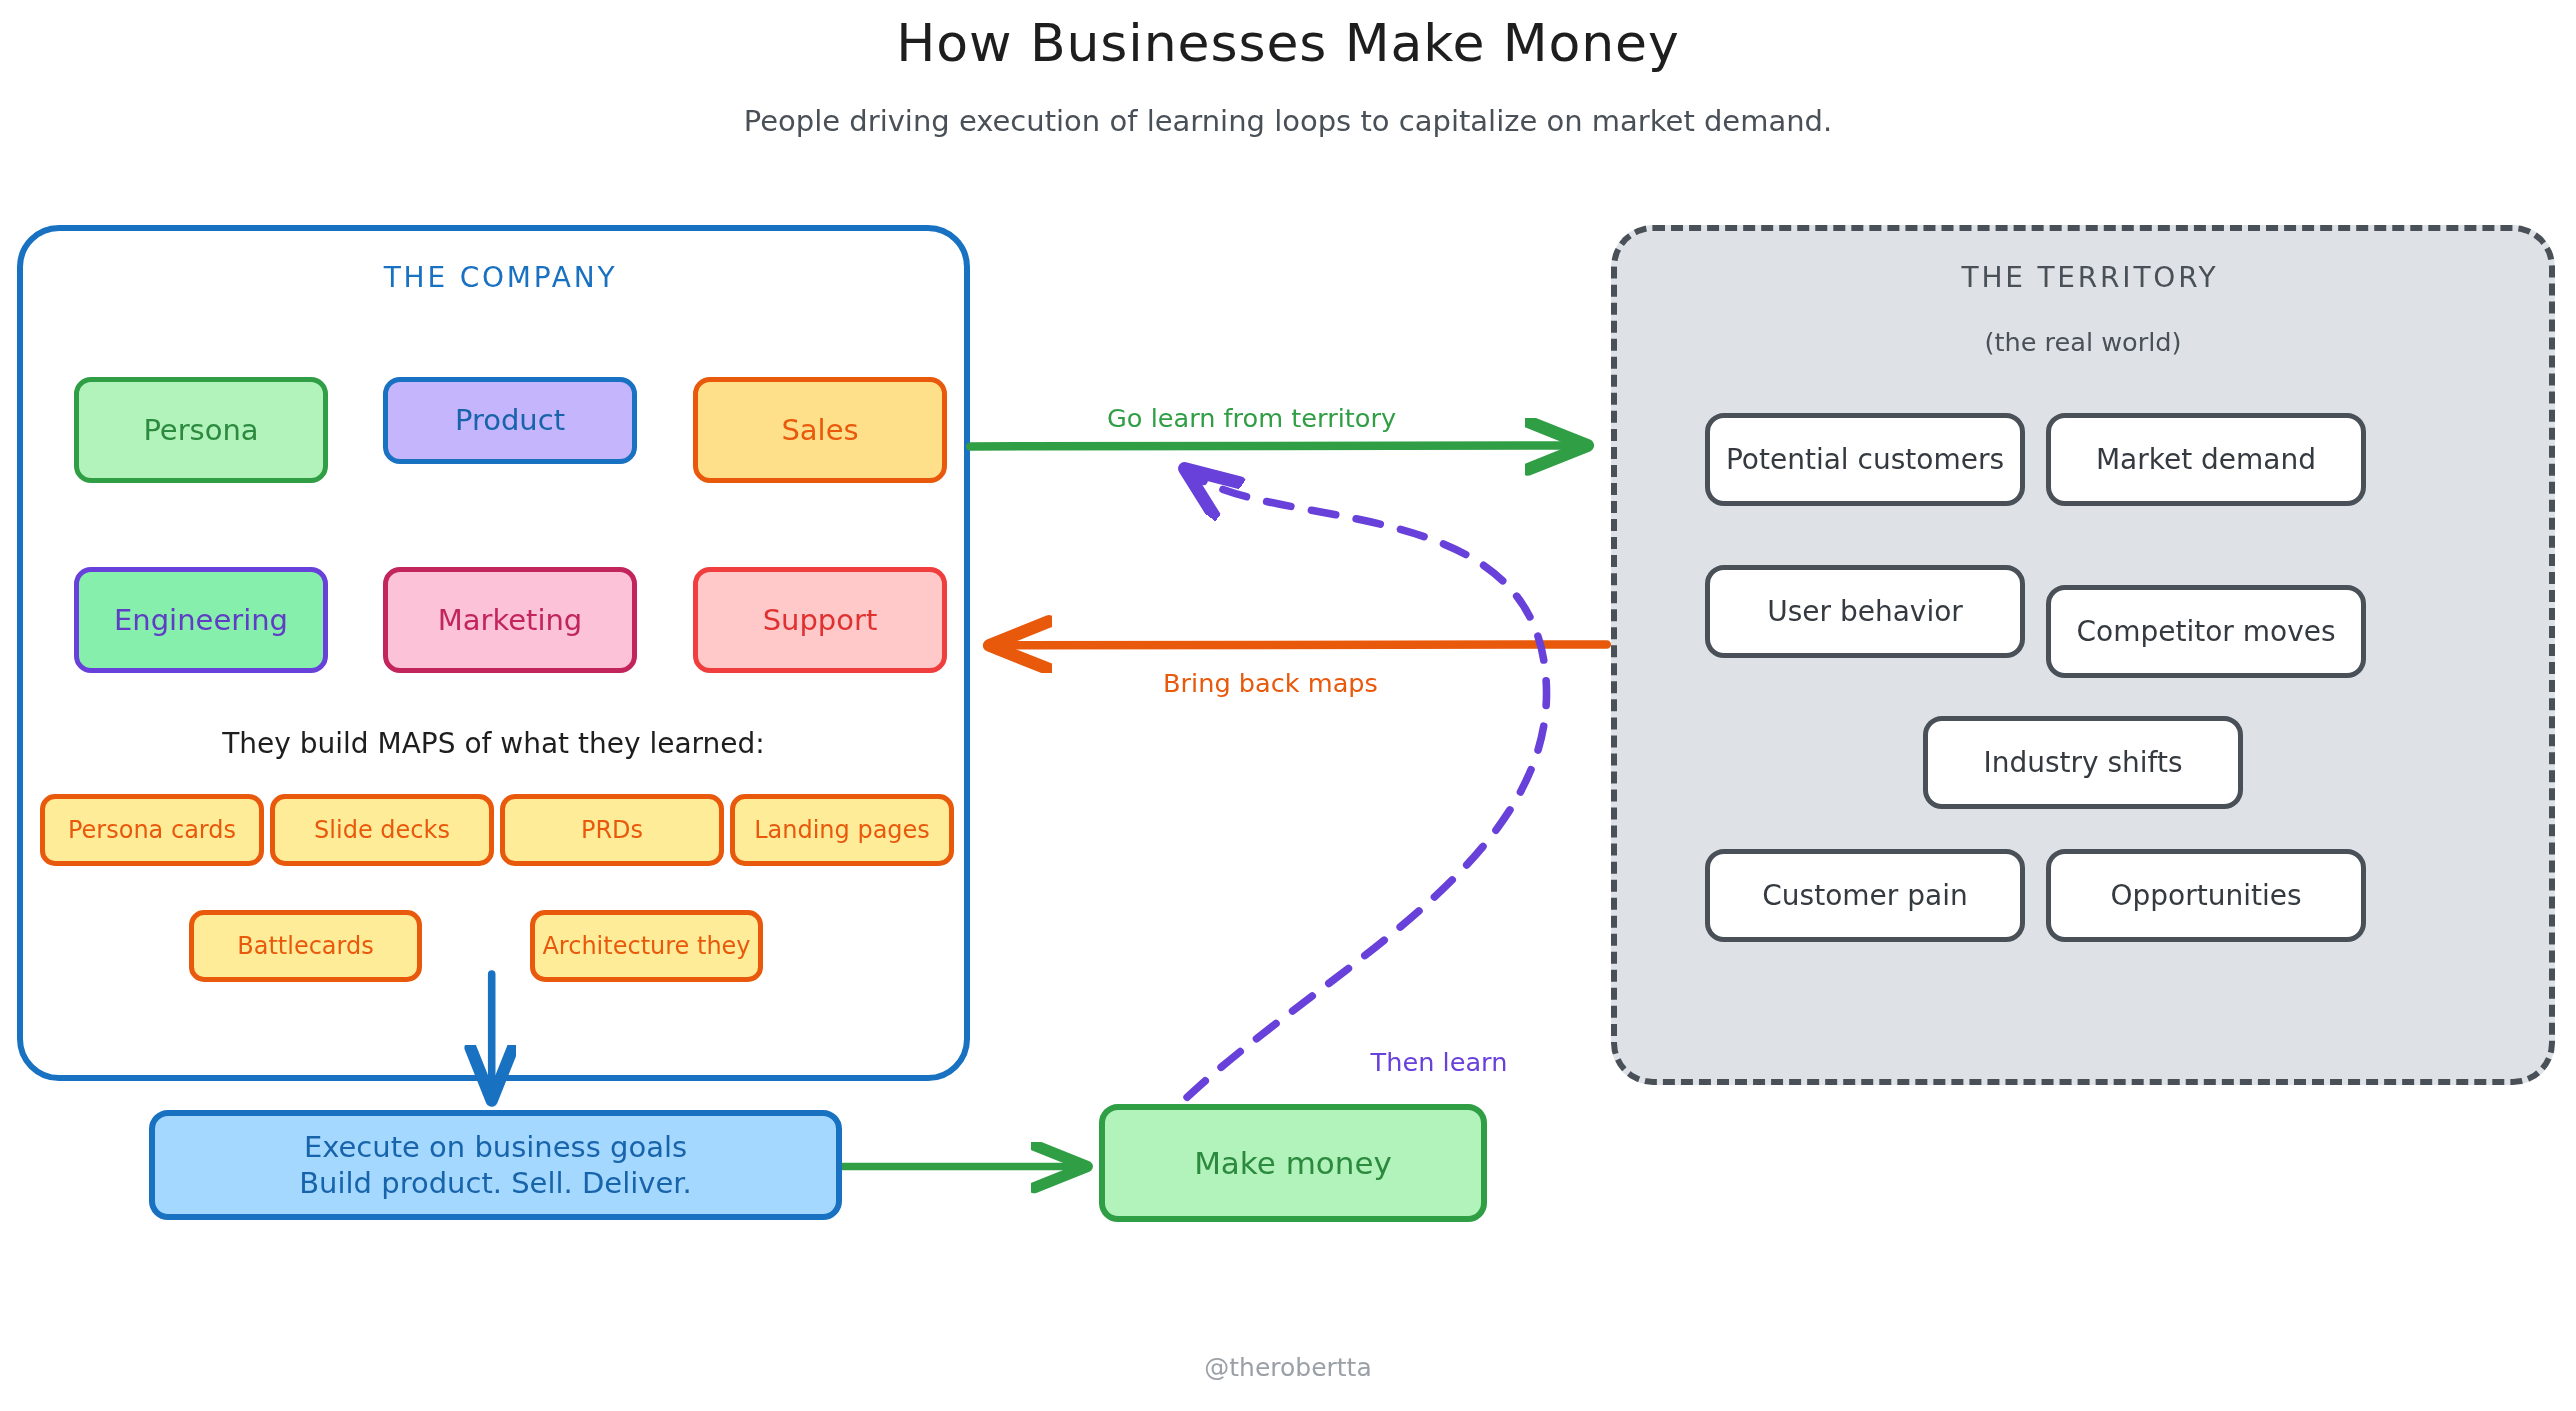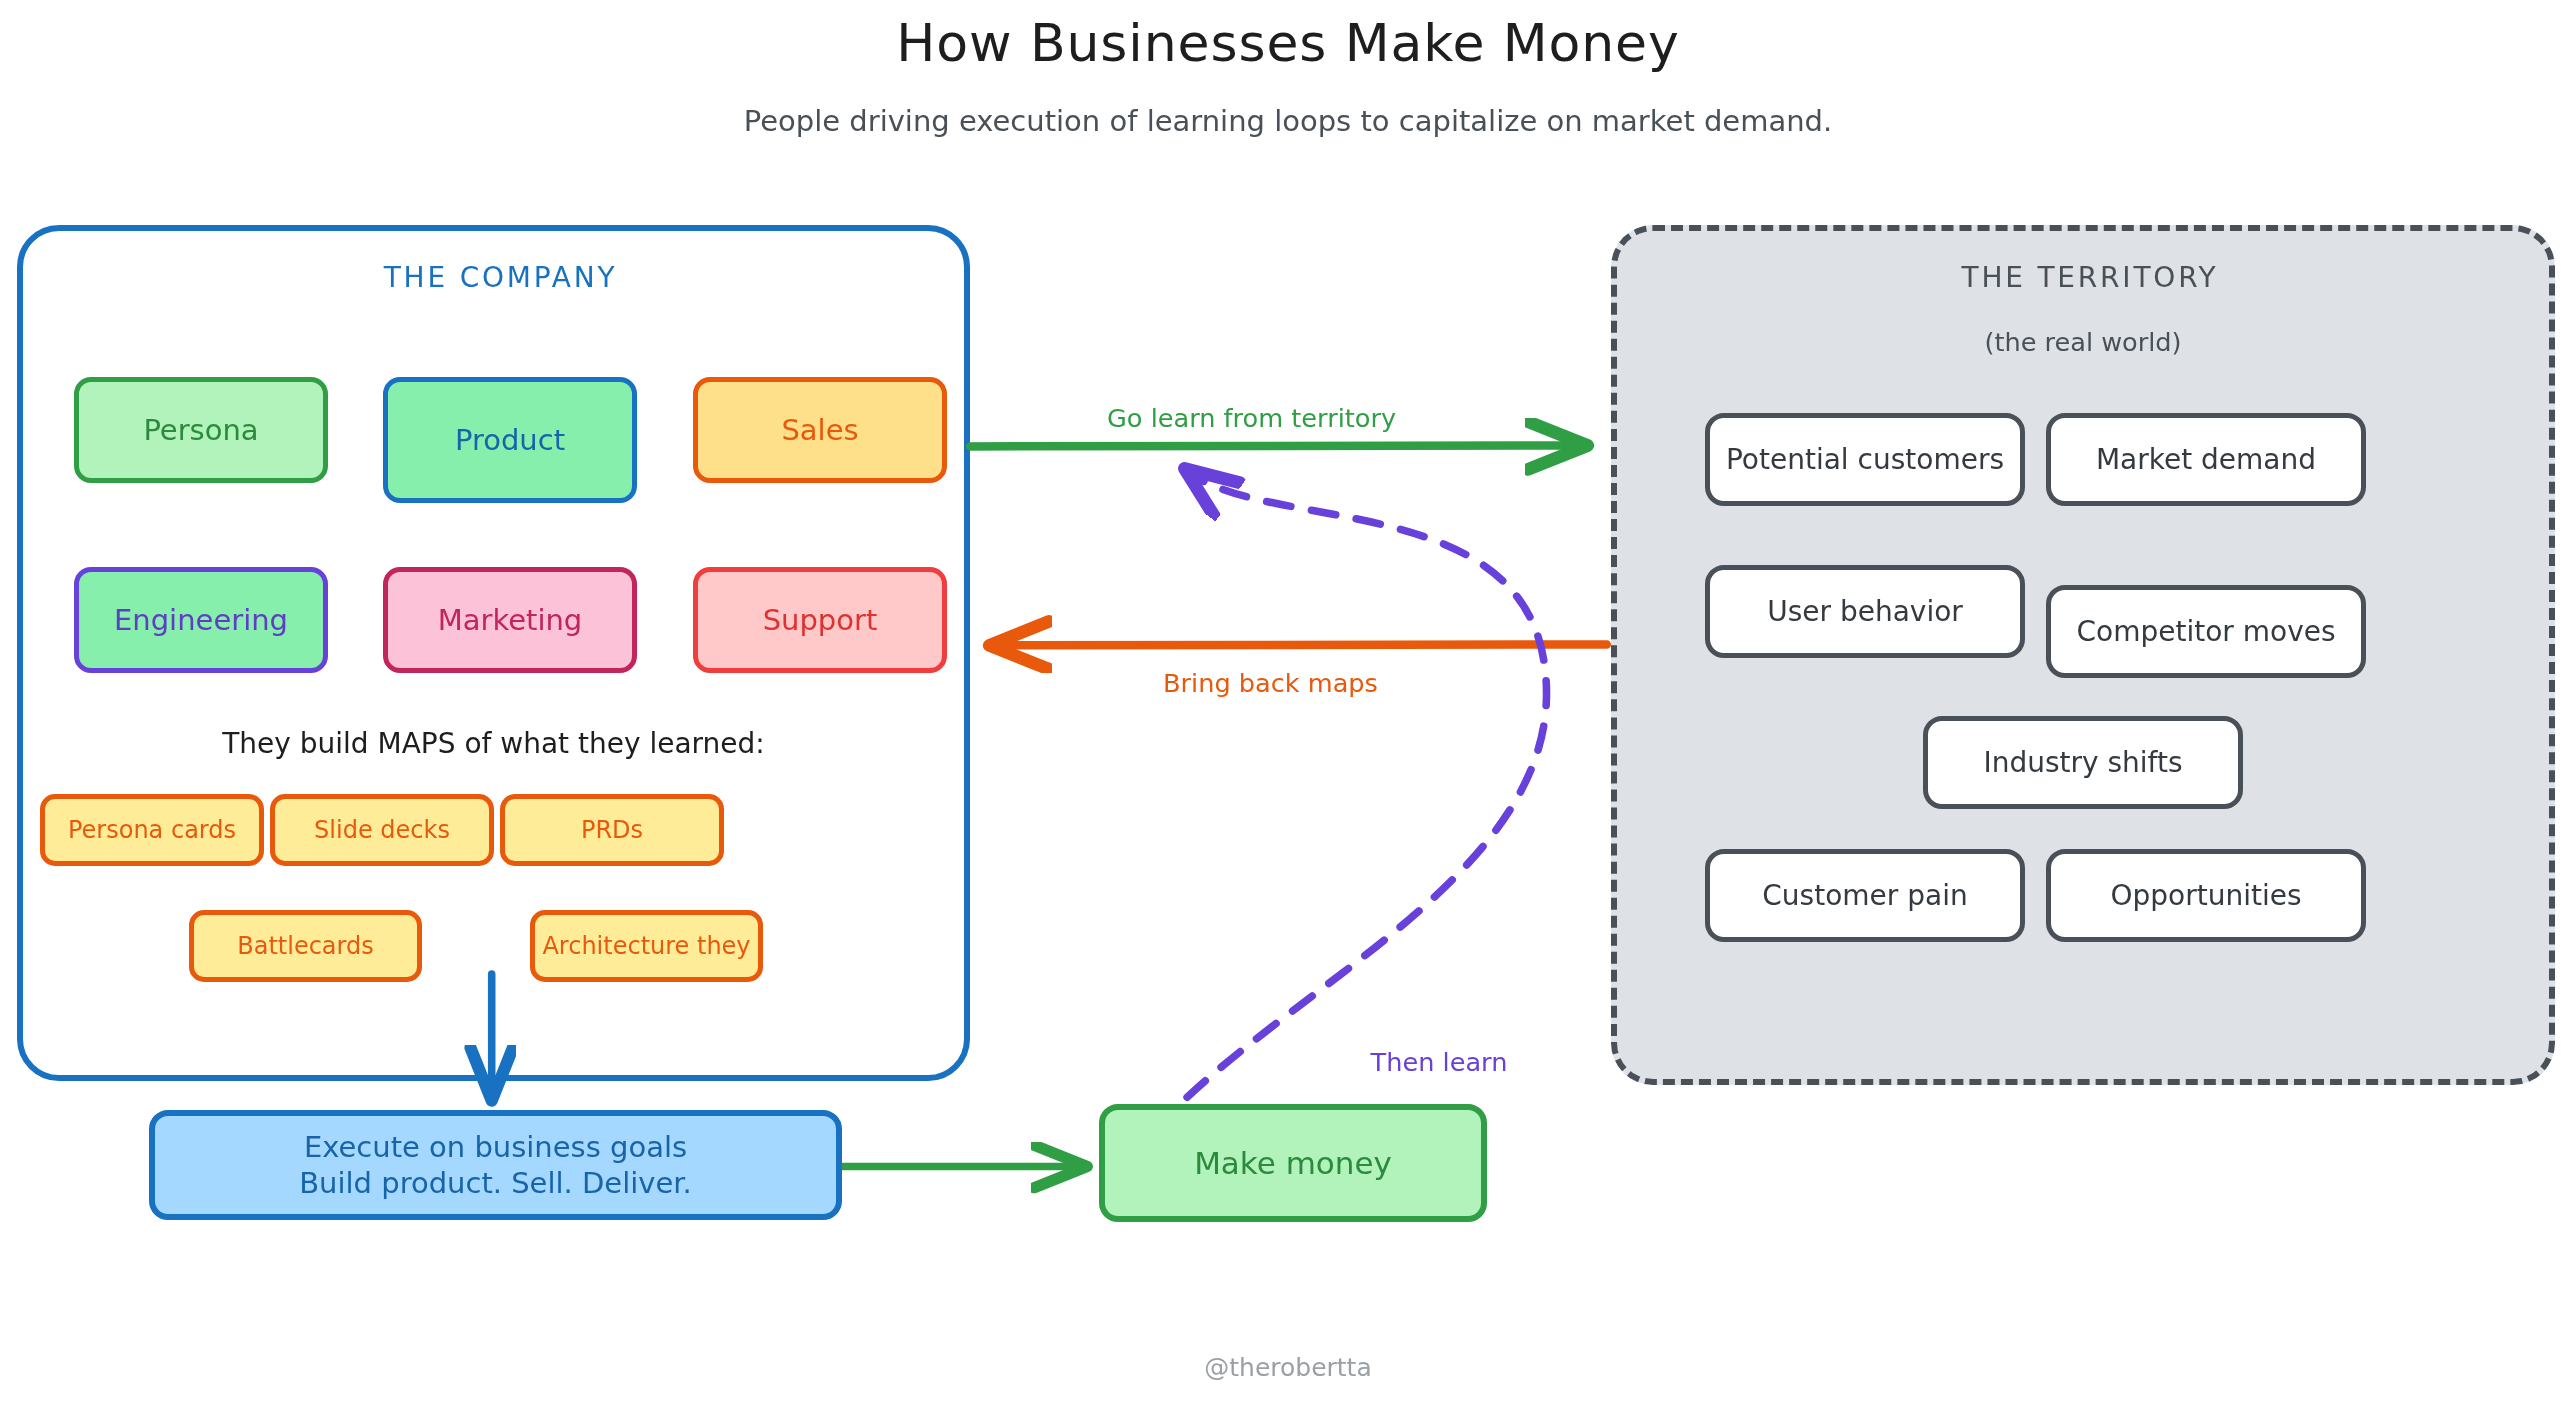--- a/index.html
+++ b/index.html
@@ -30,21 +30,21 @@
      font-size:25.6px;color:#495057;}
 
   
   .node{position:absolute;box-sizing:border-box;display:flex;
         align-items:center;justify-content:center;text-align:center;
         border-radius:17px;line-height:1.25;}
 
   
   .dept{font-size:29px;border-width:5.7px;border-style:solid;}
   .d-design  {left:74px; top:377px; width:254px;height:106px;background:#b2f2bb;border-color:#2f9e44;color:#2b8a3e;}
-  .d-product {left:383px;top:377px;width:254px;height:126px;background:#86efac;border-color:#1971c2;color:#1864ab;}
+  .d-product {left:383px;top:377px;width:254px;height:87px;background:#c4b5fd;border-color:#1971c2;color:#1864ab;}
   .d-sales   {left:693px;top:377px;width:254px;height:106px;background:#ffe08a;border-color:#e8590c;color:#e8590c;}
   .d-eng     {left:74px; top:567px; width:254px;height:106px;background:#86efac;border-color:#6741d9;color:#5f3dc4;}
   .d-mkt     {left:383px;top:567px;width:254px;height:106px;background:#fcc2d7;border-color:#c2255c;color:#c2255c;}
   .d-support {left:693px;top:567px;width:254px;height:106px;background:#ffc9c9;border-color:#f03e3e;color:#e03131;}
 
   #maps-caption{position:absolute;left:17px;top:727px;width:953px;text-align:center;
      font-size:28px;color:#1e1e1e;}
 
   
   .tag{font-size:24px;background:#ffec99;border:5.7px solid #e8590c;color:#e8590c;
@@ -117,20 +117,23 @@
 
   <div class="node tag t-persona">
       <span>Persona cards</span>
     </div>
   <div class="node tag t-slide">
       <span>Slide decks</span>
     </div>
   <div class="node tag t-prd">
       <span>PRDs</span>
     </div>
+  <div class="node tag t-landing">
+      <span>Landing pages</span>
+    </div>
   <div class="node tag t-battle">
       <span>Battlecards</span>
     </div>
   <div class="node tag t-arch">
       <span>Architecture they</span>
     </div>
 
   <div class="panel" id="territory-panel"></div>
   <div class="panel-title" id="territory-title" style="left:1611px;width:944px;">THE TERRITORY</div>
   <div id="territory-sub" style="left:1611px;width:944px;">(the real world)</div>

